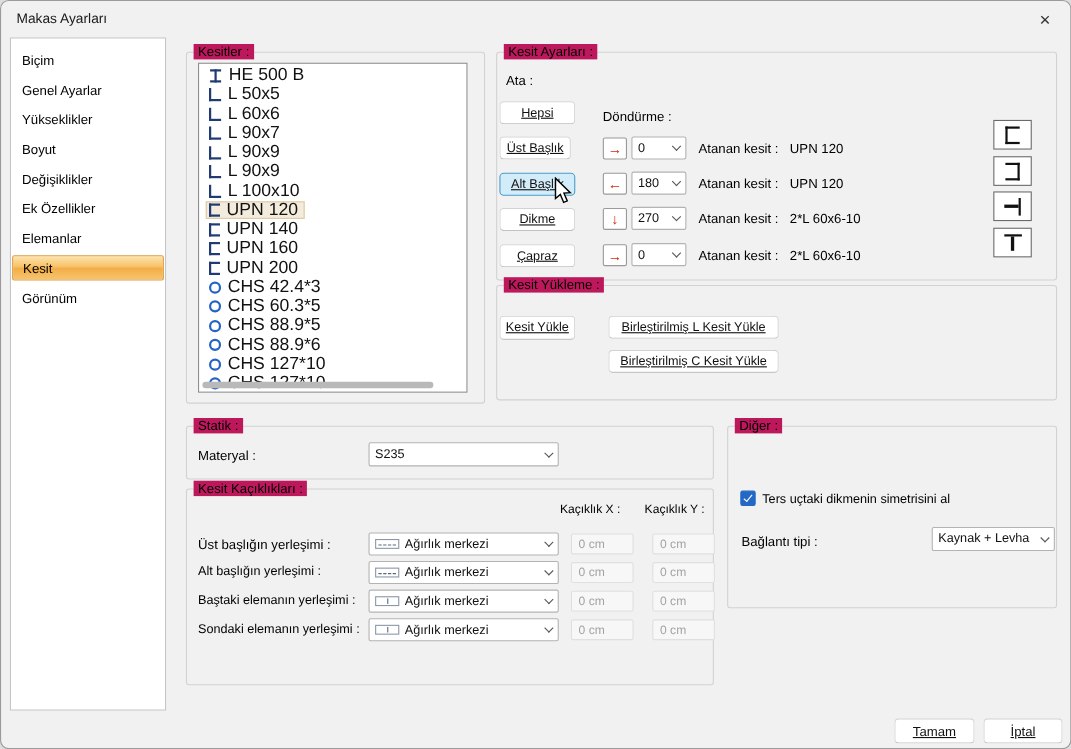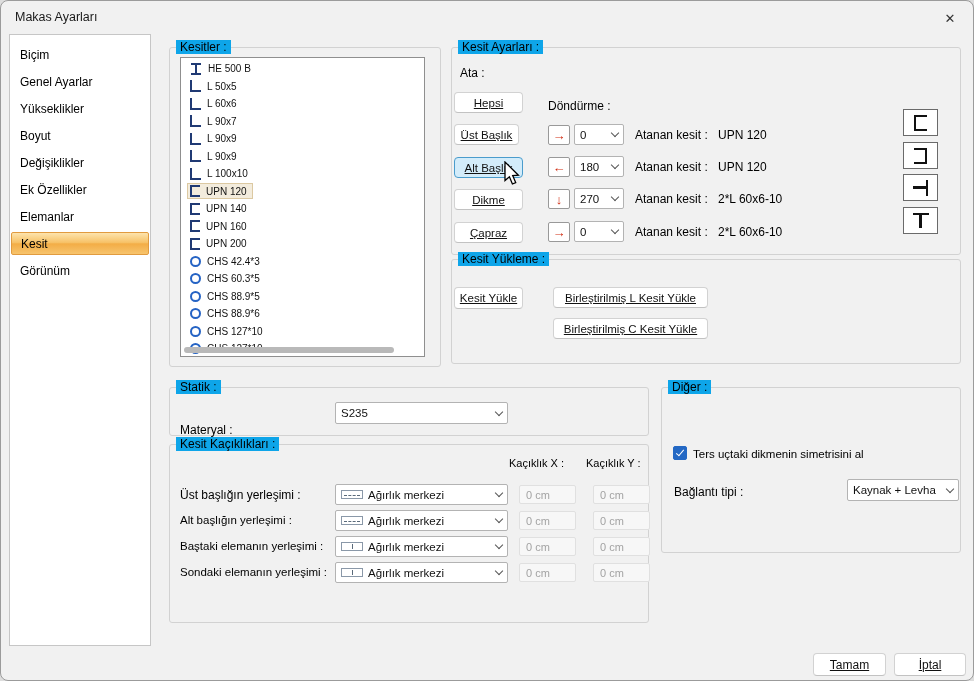--- a/index.html
+++ b/index.html
@@ -17,26 +17,26 @@
   
   .sidebar { position:absolute; left:8px; top:33px; width:142px; height:612px;
              background:#fff; border:1px solid #c6c6c6; display:flex; flex-direction:column; padding-top:6px; }
   .side-item { height:27px; flex:none; display:flex; align-items:center; padding-left:10px; font-size:12px; color:#000; }
   .side-item.selected { height:23px; margin:2px 1px;
       background:linear-gradient(180deg,#fde4ad 0%,#f7c268 45%,#f3ad46 52%,#f7c46d 100%);
       border:1px solid #e19b3f; border-radius:2px; padding-left:9px; }
 
   
   .group { position:absolute; border:1px solid #d2d2d2; border-radius:3px; }
-  .group-title { position:absolute; top:-8px; left:6px; background:#0ea5e9; padding:0 4px; font-size:12px; color:#000; white-space:nowrap; }
+  .group-title { position:absolute; top:-8px; left:6px; background:#be185d; padding:0 4px; font-size:12px; color:#000; white-space:nowrap; }
 
   
   .listbox { position:absolute; left:10px; top:9px; width:245px; height:300px; background:#fff;
              border:1px solid #8f8f8f; padding-top:2px; overflow:hidden; }
-  .list-row { height:17.5px; display:flex; align-items:center; padding-left:6px; font-size:10px; }
+  .list-row { height:17.5px; display:flex; align-items:center; padding-left:6px; font-size:16px; }
   .row-inner { display:inline-flex; align-items:center; padding:0 5px 0 2px; height:16px; border:1px solid transparent; }
   .list-row.selected .row-inner { background:#f3ecdd; border:1px solid #dcc9a2; }
   .list-label { white-space:nowrap; }
   .sec-icon { width:12px; height:12px; margin-right:6px; flex:none; position:relative; }
   .sec-icon[data-icon="i-beam-icon"] { background:linear-gradient(#203a74,#203a74) center/2px 100% no-repeat; }
   .sec-icon[data-icon="i-beam-icon"]::before,
   .sec-icon[data-icon="i-beam-icon"]::after { content:""; position:absolute; left:1px; right:1px; height:2px; background:#203a74; }
   .sec-icon[data-icon="i-beam-icon"]::before { top:0; }
   .sec-icon[data-icon="i-beam-icon"]::after { bottom:0; }
   .sec-icon[data-icon="l-angle-icon"] { width:11px; height:12px; border-left:2px solid #203a74; border-bottom:2px solid #203a74; }
@@ -287,21 +287,21 @@
 
   <div class="group" style="left:450px; top:258px; width:510px; height:105px;">
     <span class="group-title">Kesit Yükleme :</span>
     <div class="btn" style="left:2px; top:27px; width:69px; height:22px;">Kesit Yükle</div>
     <div class="btn" style="left:101px; top:27px; width:155px; height:21px;">Birleştirilmiş L Kesit Yükle</div>
     <div class="btn" style="left:101px; top:58px; width:155px; height:21px;">Birleştirilmiş C Kesit Yükle</div>
   </div>
 
   <div class="group" style="left:168px; top:386px; width:480px; height:49px;">
     <span class="group-title">Statik :</span>
-    <span class="lbl" style="left:10px; top:19px;margin-top:16px;">Materyal :</span>
+    <span class="lbl" style="left:10px; top:19px;">Materyal :</span>
     <div class="combo" style="left:165px; top:14px; width:173px; height:22px;">
       <span class="combo-val">S235</span>
       <span class="chev"></span>
     </div>
   </div>
 
   <div class="group" style="left:168px; top:443px; width:480px; height:179px;">
     <span class="group-title">Kesit Kaçıklıkları :</span>
     <span class="lbl small" style="left:339px; top:12px;">Kaçıklık X :</span>
     <span class="lbl small" style="left:416px; top:12px;">Kaçıklık Y :</span>

